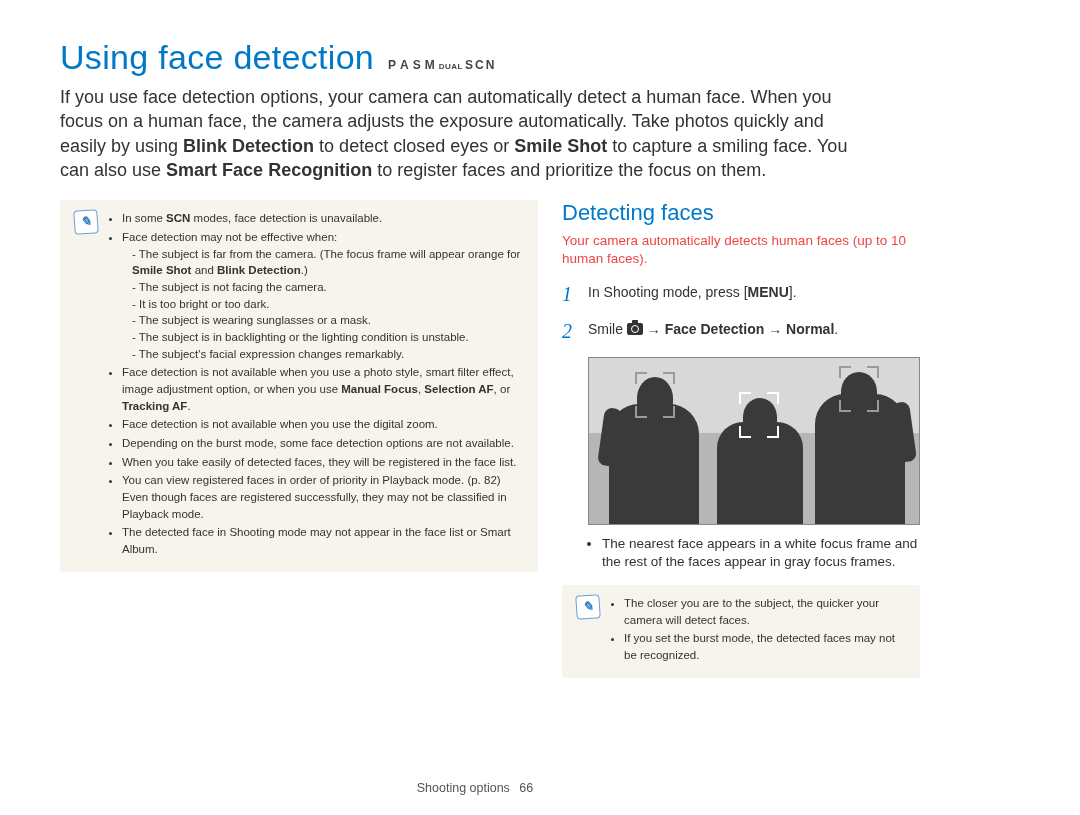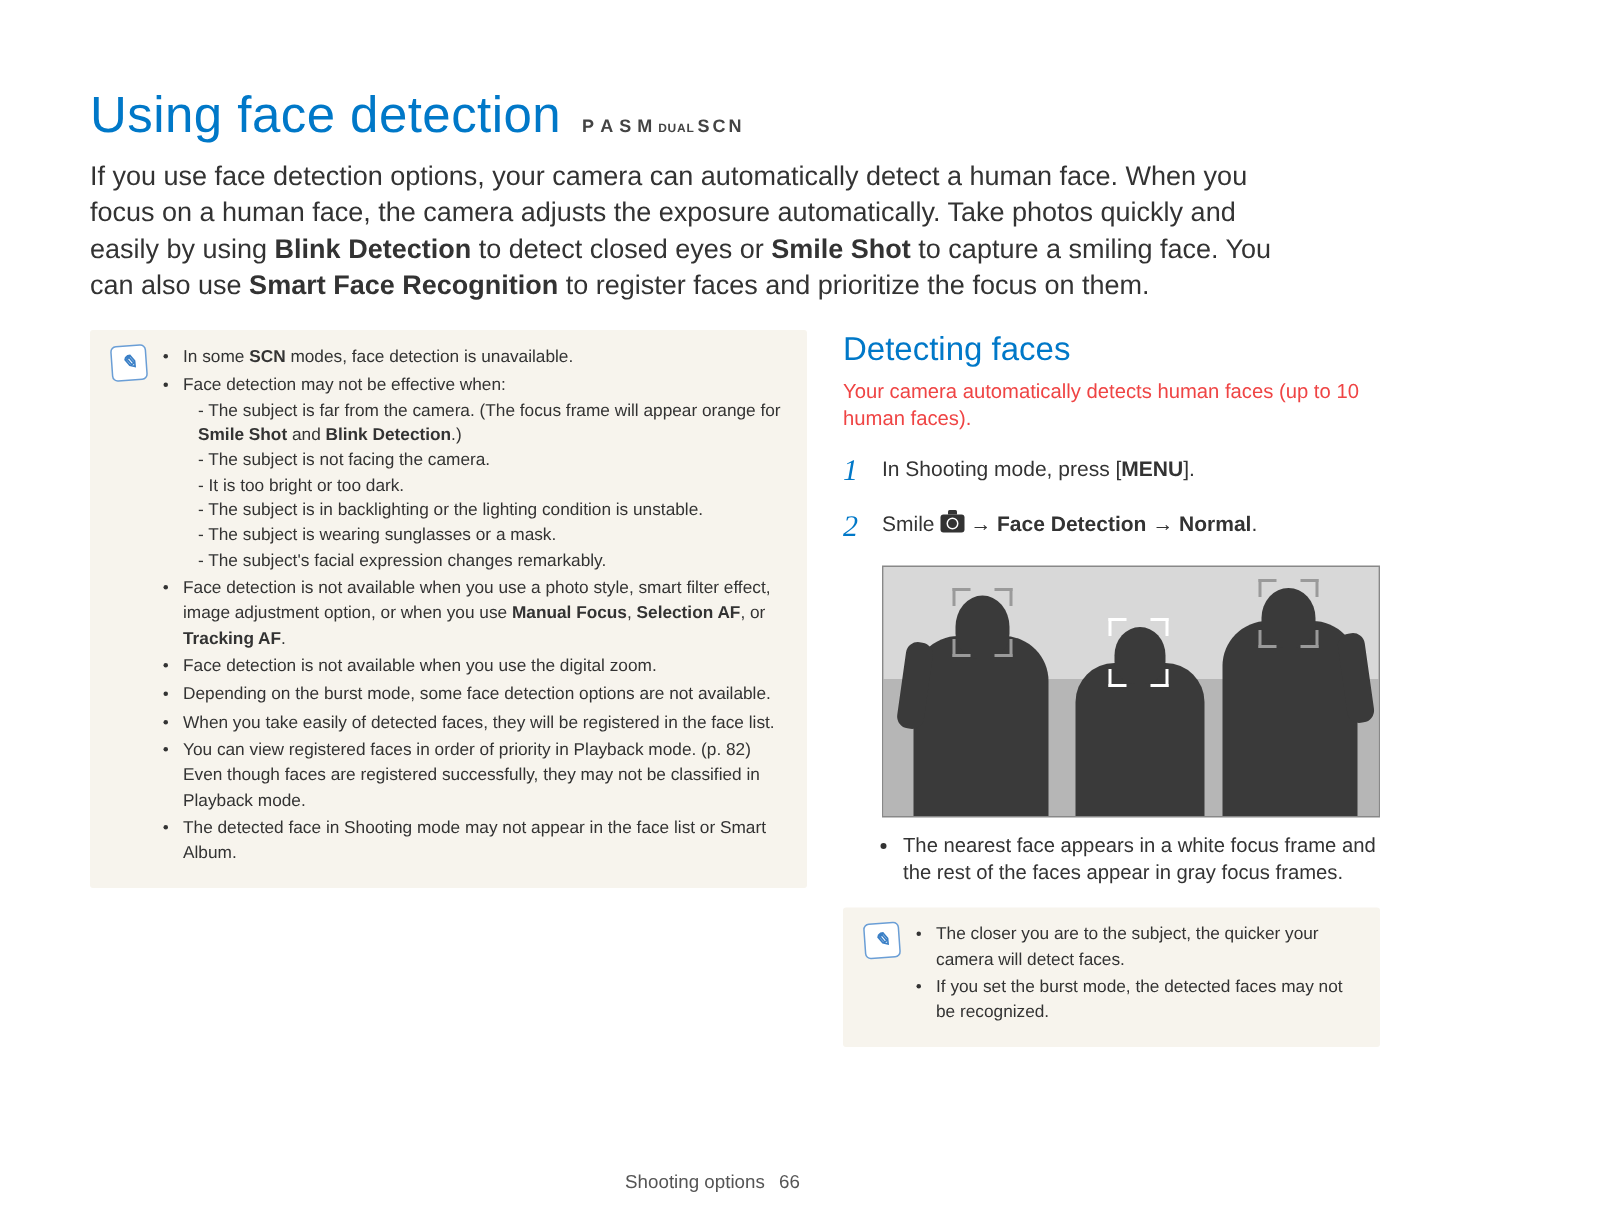--- a/index.html
+++ b/index.html
@@ -5,21 +5,21 @@
   body {
     margin: 0;
     font-family: Arial, Helvetica, sans-serif;
     color: #333;
     background: #fff;
   }
   .page {
     width: 914px;
     height: 815px;
     box-sizing: border-box;
-    padding: 58px 60px 0 60px;
+    padding: 38px 60px 0 60px;
     position: relative;
   }
   .title-line {
     display: flex;
     align-items: baseline;
     gap: 14px;
   }
   .title {
     font-size: 34px;
     font-weight: 300;
@@ -241,22 +241,22 @@
           <ul>
             <li>
               <span>In some </span><b>SCN</b><span> modes, face detection is unavailable.</span>
             </li>
             <li>
               <span>Face detection may not be effective when:</span>
               <ul>
                 <li><span>The subject is far from the camera. (The focus frame will appear orange for </span><b>Smile Shot</b><span> and </span><b>Blink Detection</b><span>.)</span></li>
                 <li>The subject is not facing the camera.</li>
                 <li>It is too bright or too dark.</li>
+                <li>The subject is wearing sunglasses or a mask.</li>
                 <li>The subject is in backlighting or the lighting condition is unstable.</li>
-                <li>The subject is wearing sunglasses or a mask.</li>
                 <li>The subject's facial expression changes remarkably.</li>
               </ul>
             </li>
             <li>
               <span>Face detection is not available when you use a photo style, smart filter effect, image adjustment option, or when you use </span><b>Manual Focus</b><span>, </span><b>Selection AF</b><span>, or </span><b>Tracking AF</b><span>.</span>
             </li>
             <li>Face detection is not available when you use the digital zoom.</li>
             <li>Depending on the burst mode, some face detection options are not available.</li>
             <li>When you take easily of detected faces, they will be registered in the face list.</li>
             <li>You can view registered faces in order of priority in Playback mode. (p. 82) Even though faces are registered successfully, they may not be classified in Playback mode.</li>

